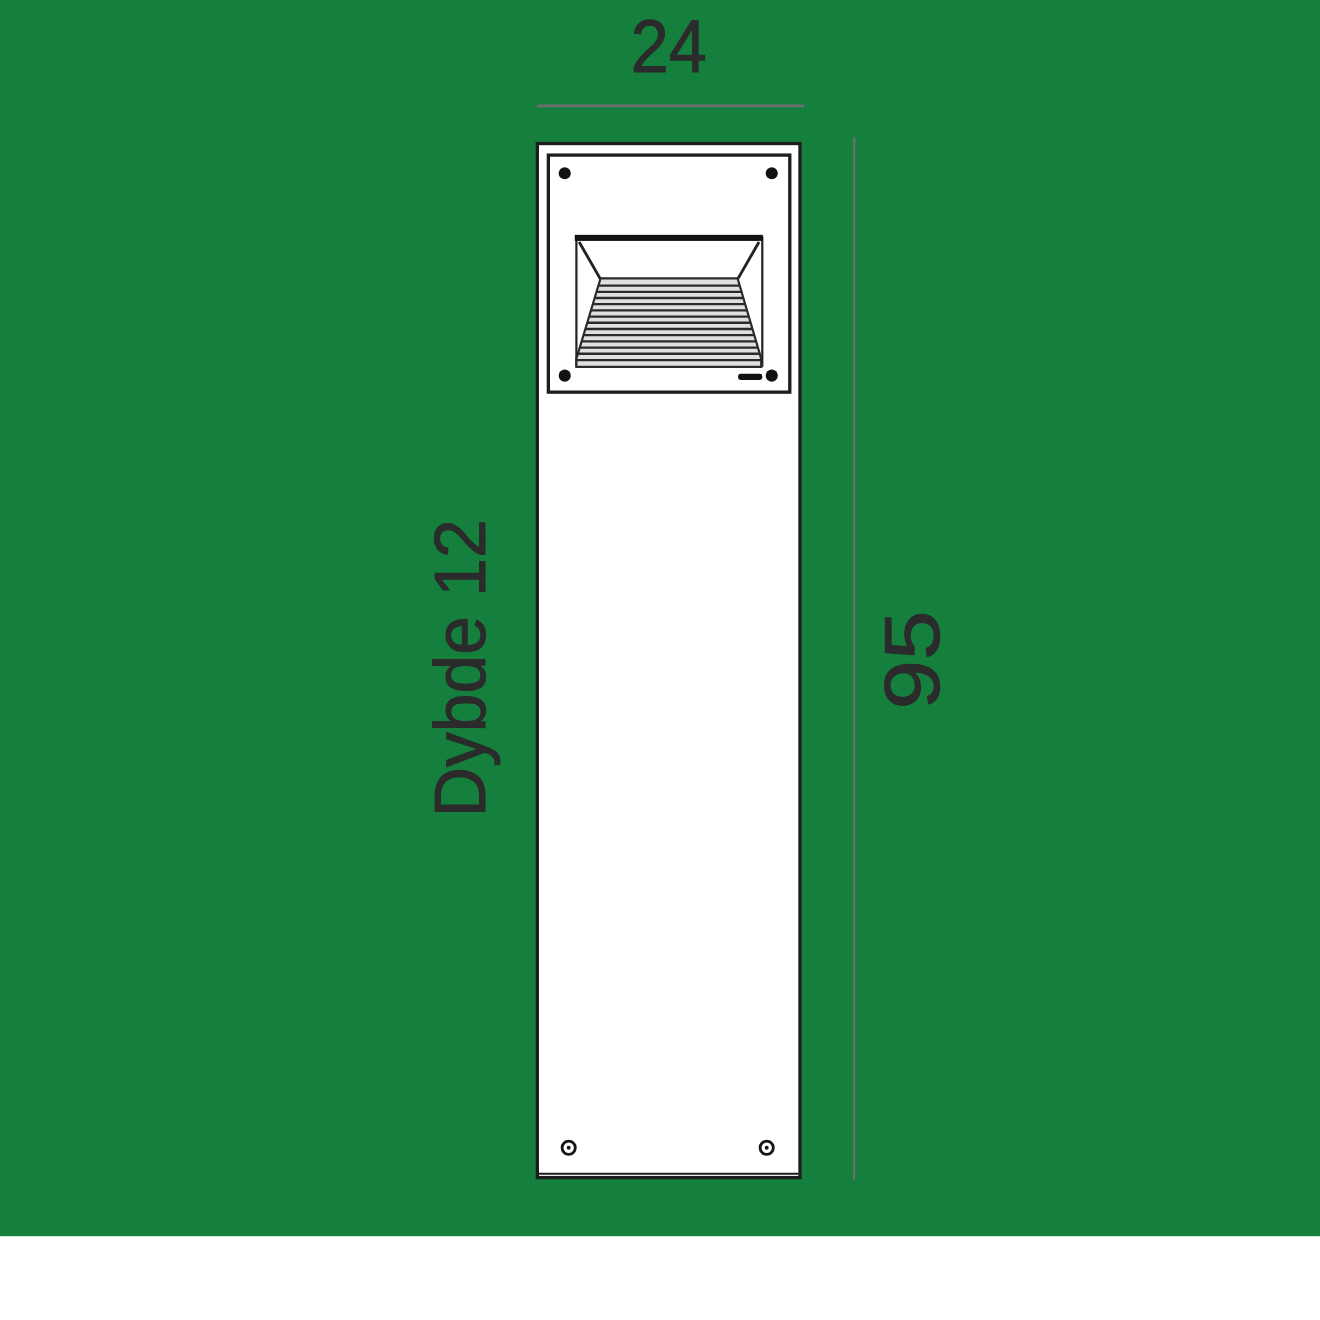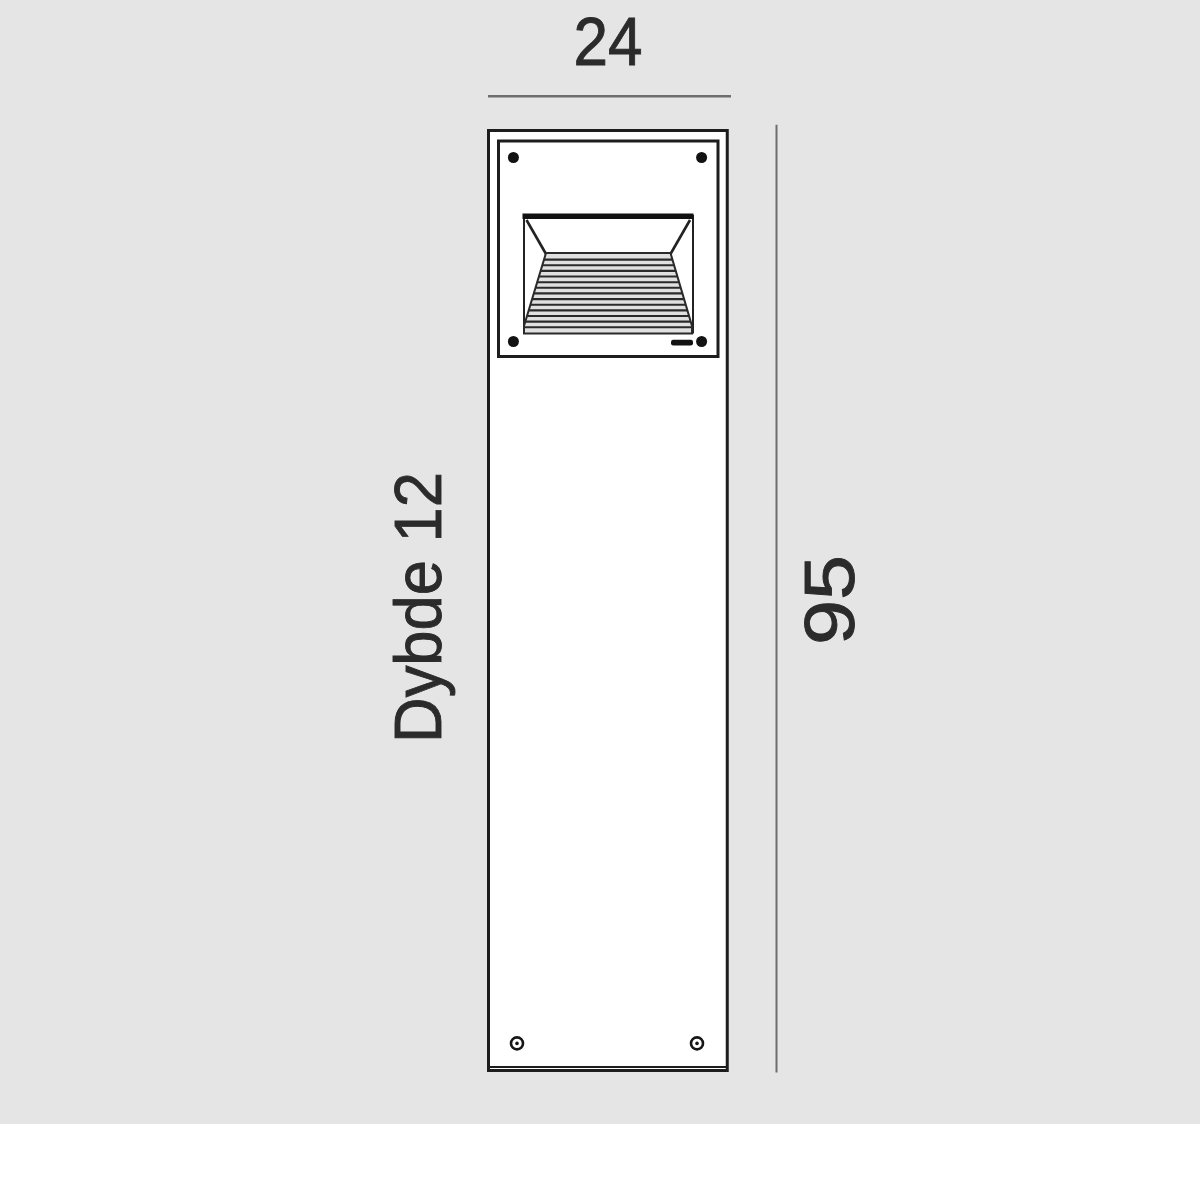--- a/index.html
+++ b/index.html
@@ -1,16 +1,16 @@
 <!DOCTYPE html>
 <html><head>
 <meta charset="utf-8">
 <style>
   html,body{margin:0;padding:0;background:#ffffff;}
-  .page{width:1200px;height:1124px;position:relative;overflow:hidden;background:#e5e5e5;}
+  .page{width:1200px;height:1124px;position:relative;overflow:hidden;background:#15803d;}
   text{font-family:"Liberation Sans", sans-serif;}
 </style>
 </head>
 <body>
 
 <div class="page">
 <svg width="1200" height="1200" viewBox="0 0 1200 1200" xmlns="http://www.w3.org/2000/svg">
 
   <text x="608" y="65" font-size="68" fill="#2b2b2b" stroke="#2b2b2b" stroke-width="0.9" text-anchor="middle" textLength="69" lengthAdjust="spacingAndGlyphs">24</text>
 

